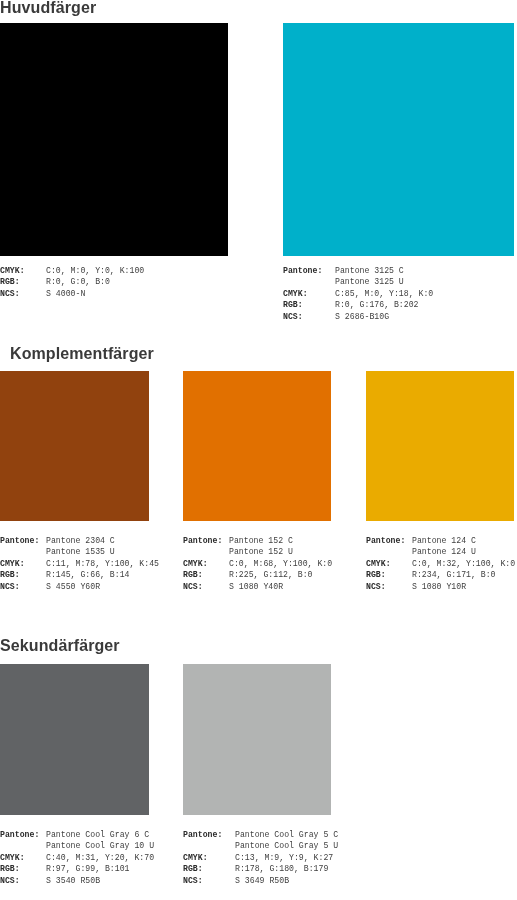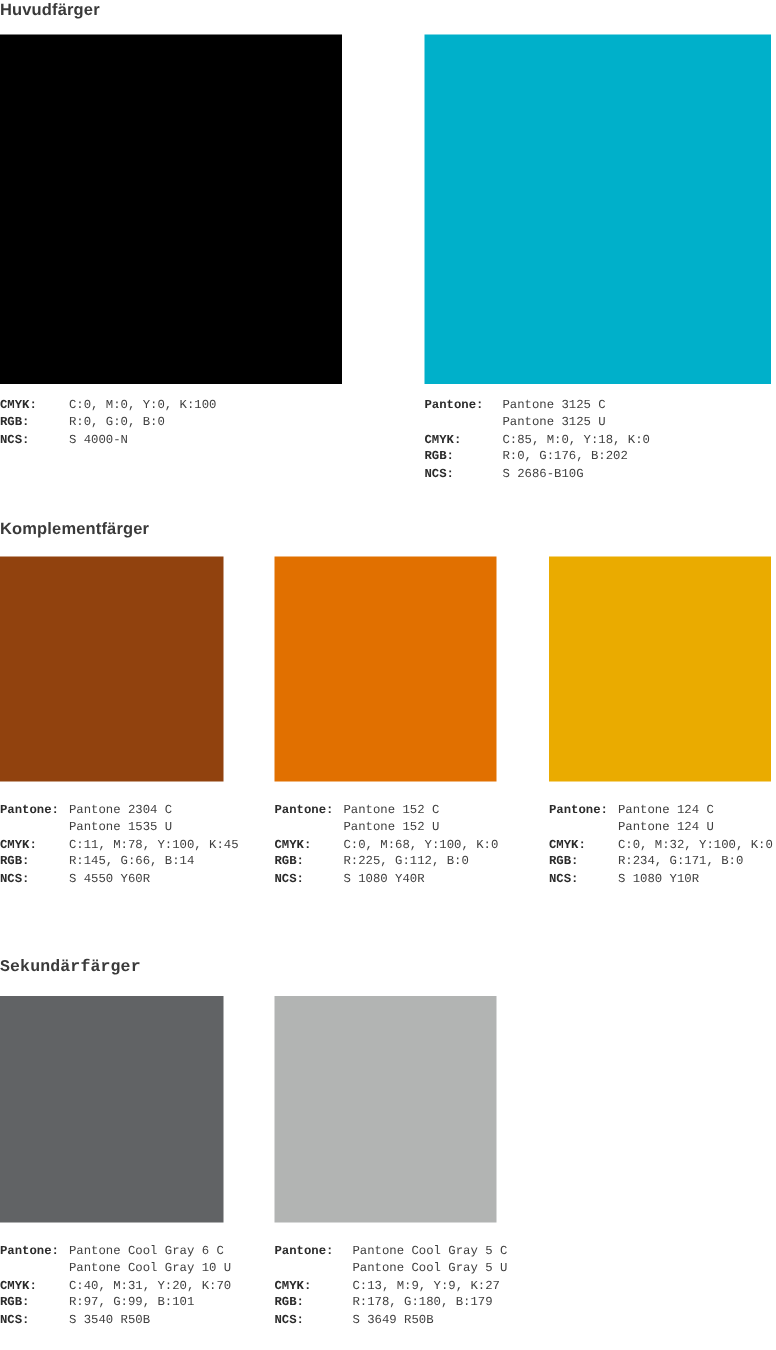--- a/index.html
+++ b/index.html
@@ -12,21 +12,21 @@
     height: 900px;
     position: relative;
     font-family: "Liberation Sans", sans-serif;
     color: #231f20;
     overflow: hidden;
   }
   .page { position: relative; width: 517px; height: 900px; }
 
   .section-title {
     position: absolute;
-    font-size: 11px;
+    font-size: 16px;
     font-weight: bold;
     color: #3a3a3a;
     letter-spacing: 0.1px;
     line-height: 13px;
     white-space: nowrap;
   }
 
   .swatch { position: absolute; }
 
   .spec {
@@ -50,30 +50,30 @@
   .kw-52 .spec-key { width: 52px; }
 
   
   #title-main { left: 0px; top: 1px; }
   #swatch-black { left: 0px; top: 23px; width: 228px; height: 233px; }
   #swatch-cyan  { left: 283px; top: 23px; width: 231px; height: 233px; }
   #spec-black { left: 0px; top: 265px; }
   #spec-cyan  { left: 283px; top: 265px; }
 
   
-  #title-comp { left: 0px; top: 347px; text-align: right; }
+  #title-comp { left: 10px; top: 347px; text-align: right; }
   #swatch-brown  { left: 0px;   top: 371px; width: 149px; height: 150px; }
   #swatch-orange { left: 183px; top: 371px; width: 148px; height: 150px; }
   #swatch-yellow { left: 366px; top: 371px; width: 148px; height: 150px; }
   #spec-brown  { left: 0px;   top: 535px; }
   #spec-orange { left: 183px; top: 535px; }
   #spec-yellow { left: 366px; top: 535px; }
 
   
-  #title-sec { left: 0px; top: 639px; font-family: Liberation Mono, monospace; }
+  #title-sec { left: 0px; top: 639px; }
   #swatch-gray10 { left: 0px;   top: 664px; width: 149px; height: 151px; }
   #swatch-gray5  { left: 183px; top: 664px; width: 148px; height: 151px; }
   #spec-gray10 { left: 0px;   top: 829px; }
   #spec-gray5  { left: 183px; top: 829px; }
 </style>
 </head>
 <body>
 
 <div class="page">
 

